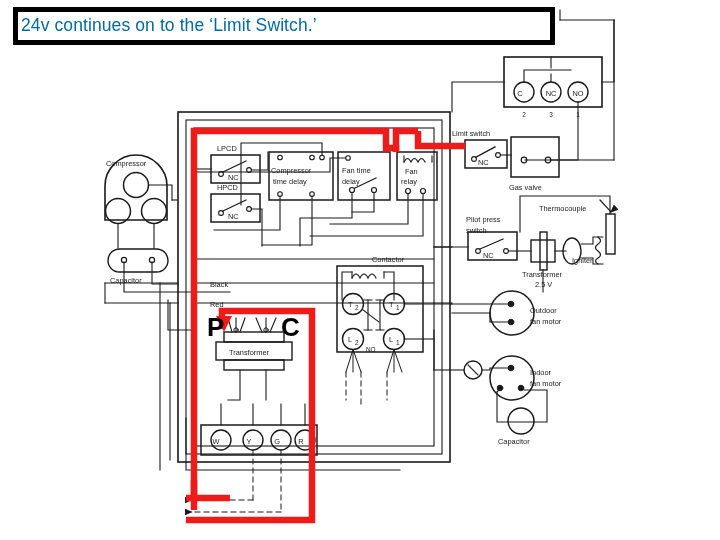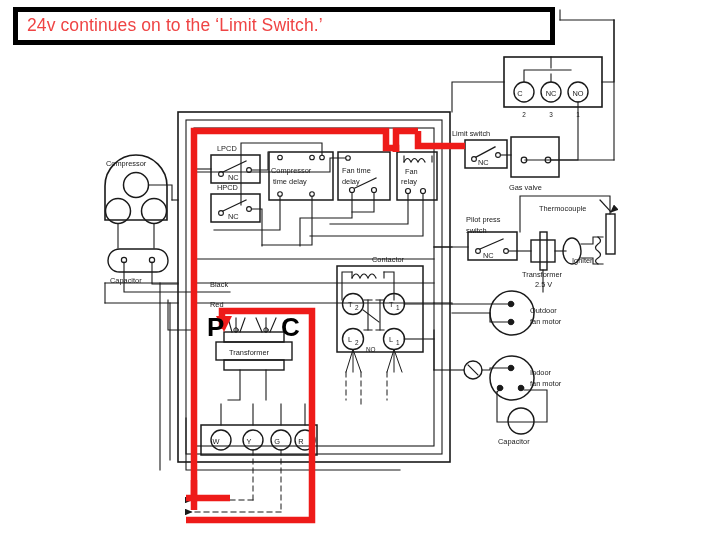--- a/index.html
+++ b/index.html
@@ -11,21 +11,21 @@
   }
   #slide{position:absolute;left:0;top:0;width:720px;height:540px;background:#fff;}
 
   
   #title-box{
     position:absolute;left:13px;top:7px;width:542px;height:38px;
     border:5px solid #000;background:#fff;box-sizing:border-box;
     display:flex;align-items:center;
   }
   #title-text{
-    font-size:17.5px;color:#ef4444;padding-left:9px;line-height:1;
+    font-size:17.5px;color:#0369a1;padding-left:3px;line-height:1;
     white-space:nowrap;letter-spacing:0.1px;
   }
 
   
   #diagram{position:absolute;left:0;top:0;width:720px;height:540px;}
 
   .lbl{font-family:"Liberation Sans","DejaVu Sans",sans-serif;fill:#1a1a1a;}
   .lbl-sm{font-size:7.4px;}
   .lbl-xs{font-size:6.4px;}
   .lbl-big{font-size:26px;font-weight:bold;fill:#000;}

